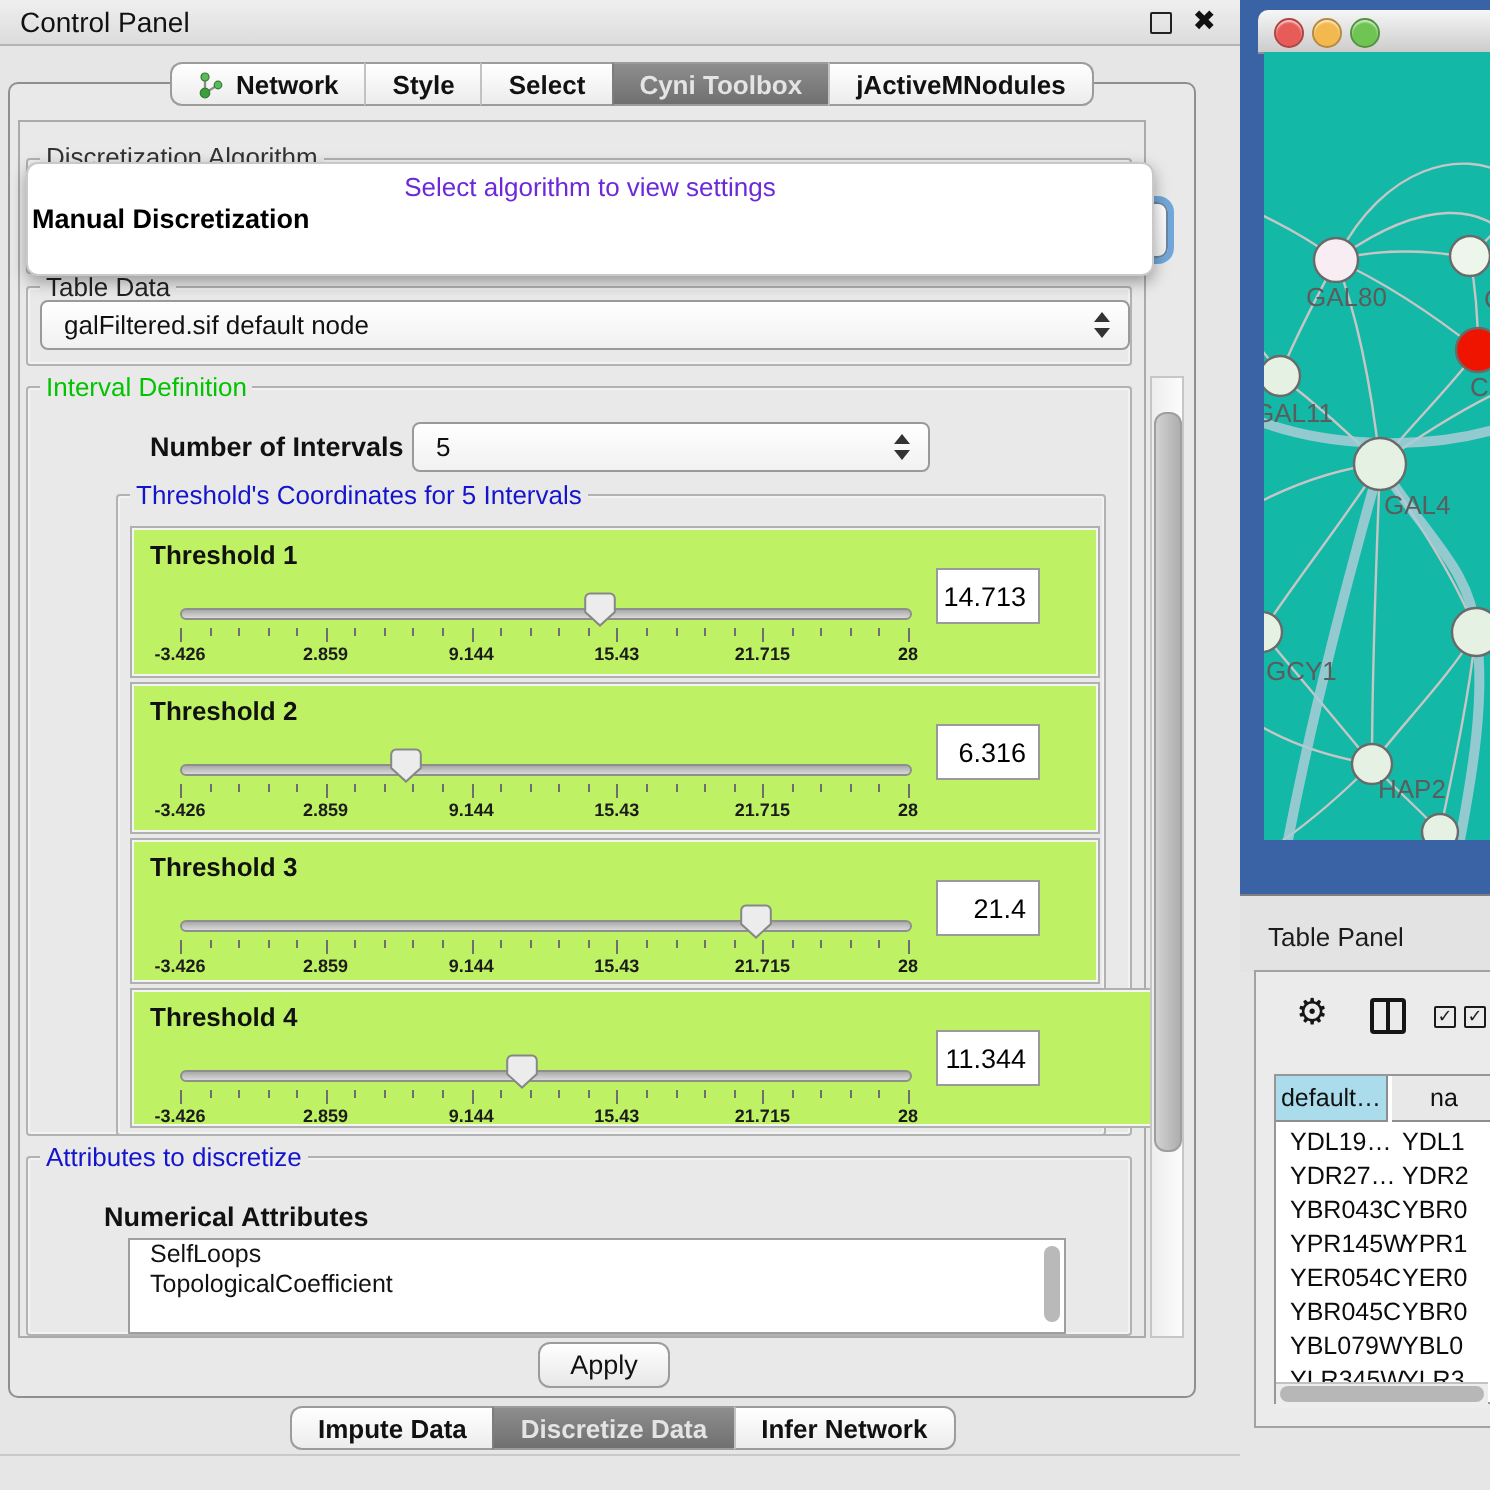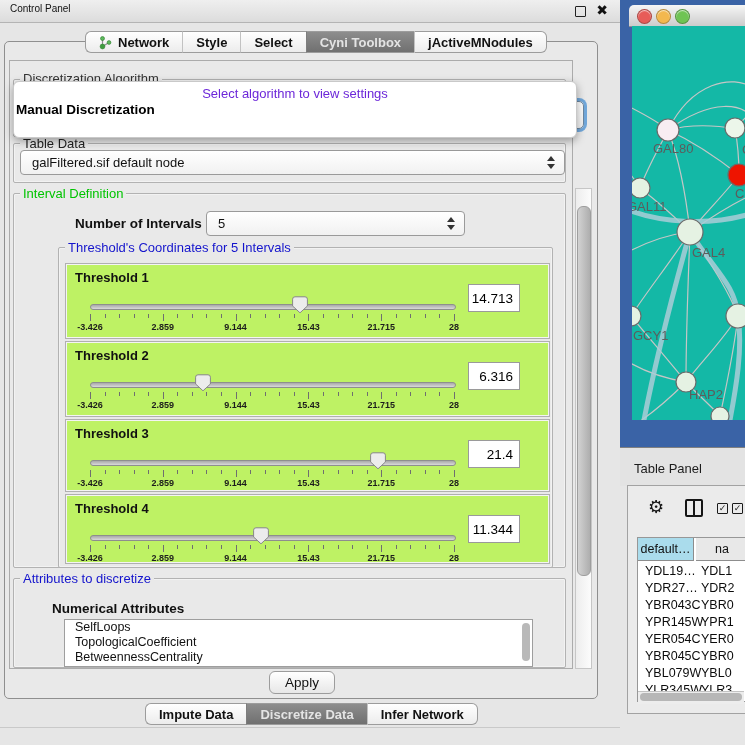--- a/index.html
+++ b/index.html
@@ -8,21 +8,21 @@
     background:#e6e6e6;
     font-family:"Liberation Sans","DejaVu Sans",sans-serif;
     font-size:13px;color:#1a1a1a;
     -webkit-font-smoothing:antialiased;
   }
   .abs{position:absolute;}
 
   
   .titlebar{left:0;top:0;width:620px;height:22px;
     background:linear-gradient(#efefef,#dcdcdc);border-bottom:1px solid #b4b4b4;}
-  .titlebar .t{position:absolute;left:10px;top:3px;font-size:10px;color:#111;}
+  .titlebar .t{position:absolute;left:10px;top:3px;font-size:14px;color:#111;}
   .float-ic{position:absolute;right:34px;top:6px;width:9px;height:9px;border:1.5px solid #222;border-radius:1px;}
   .close-ic{position:absolute;right:12px;top:2px;font-size:14px;font-weight:bold;color:#111;}
 
   
   .segbar{display:flex;height:22px;z-index:30;}
   .seg{display:flex;align-items:center;padding:0 13px;line-height:21px;font-size:13px;font-weight:600;
     background:linear-gradient(#ffffff,#ececec);border-top:1px solid #9c9c9c;border-bottom:1px solid #9c9c9c;
     border-left:1px solid #c2c2c2;color:#111;cursor:default;white-space:nowrap;}
   .seg:first-child{border-left:1px solid #9c9c9c;border-radius:6px 0 0 6px;}
   .seg:last-child{border-right:1px solid #9c9c9c;border-radius:0 6px 6px 0;justify-content:center;}
@@ -298,21 +298,21 @@
       <div class="tick" style="left: 344.32px; top: 50px; height: 4px;"></div>
       <div class="tick" style="left: 358.88px; top: 50px; height: 4px;"></div>
       <div class="tick" style="left: 373.44px; top: 50px; height: 4px;"></div>
       <div class="tick" style="left: 388px; top: 50px; height: 7px;"></div>
       <div class="ticklbl" style="left: 388px; top: 58px;">28</div>
       <div class="thumb" style="left: 303.554px; top: 32px;"><svg width="16" height="18" viewBox="0 0 16 18">
           <path d="M3,0.8 h10 a2.4,2.4 0 0 1 2.4,2.4 v6.8 l-7.4,6.8 -7.4,-6.8 v-6.8 a2.4,2.4 0 0 1 2.4,-2.4 z" fill="#ececec" stroke="#878787" stroke-width="1"></path>
         </svg></div>
       <div class="valbox">21.4</div>
     </div>
-    <div class="thrbox" style="top: 246px; height: 68px;">
+    <div class="thrbox" style="top: 246px; height: 68px; padding-left: 40px;">
       <div class="lbl">Threshold 4</div>
       <div class="track"></div>
       <div class="tick" style="left: 24px; top: 50px; height: 7px;"></div>
       <div class="ticklbl" style="left: 24px; top: 58px;">-3.426</div>
       <div class="tick" style="left: 38.56px; top: 50px; height: 4px;"></div>
       <div class="tick" style="left: 53.12px; top: 50px; height: 4px;"></div>
       <div class="tick" style="left: 67.68px; top: 50px; height: 4px;"></div>
       <div class="tick" style="left: 82.24px; top: 50px; height: 4px;"></div>
       <div class="tick" style="left: 96.8px; top: 50px; height: 7px;"></div>
       <div class="ticklbl" style="left: 96.8px; top: 58px;">2.859</div>
@@ -348,21 +348,20 @@
   </div>
 
 <div class="group" style="left:13px;top:578px;width:551px;height:88px;">
   <span class="gtitle blue">Attributes to discretize</span>
 </div>
 <span class="abs bold" style="left:52px;top:601px;font-size:13.5px;">Numerical Attributes</span>
 <div class="abs attr-list" id="attr-list">
 
 <div class="attr-item">SelfLoops</div>
     <div class="attr-item">TopologicalCoefficient</div>
-    <div class="attr-item">BetweennessCentrality</div>
     <div class="mini-thumb"></div>
   </div>
 
 <div class="btn" style="left:269px;top:671px;width:64px;height:21px;line-height:21px;">Apply</div>
 <div class="abs vtrack"></div>
 <div class="abs vthumb"></div>
 
 <div class="abs segbar" id="bottom-tabbar" style="left:145px;top:703px;">
     <div class="seg">
       <span>Impute Data</span>

